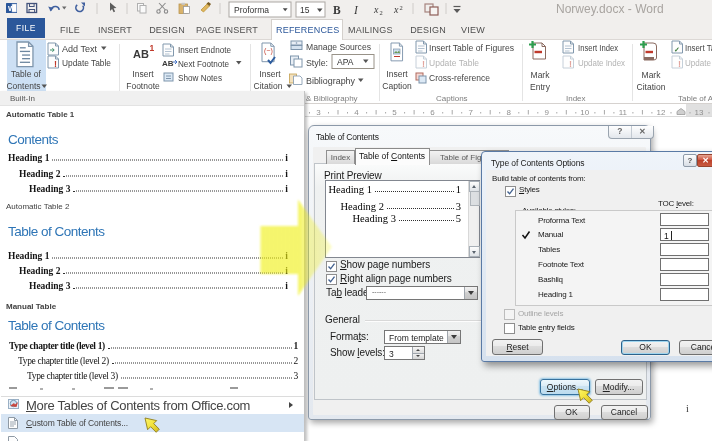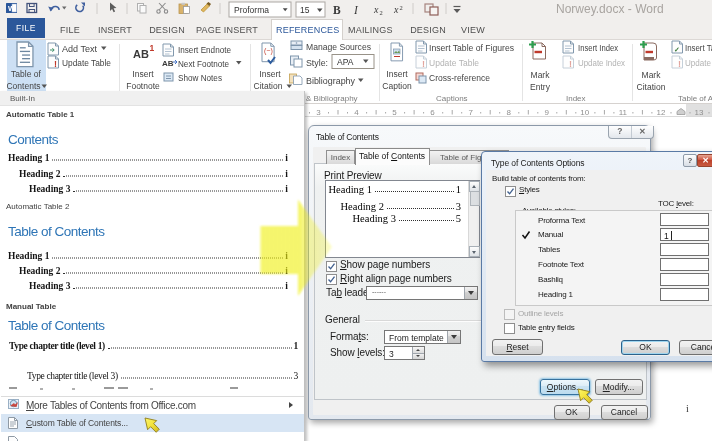--- a/index.html
+++ b/index.html
@@ -321,35 +321,36 @@
   <div class="trow b" style="left:19px;top:77.5px">Heading 2<i></i><s>i</s></div>
   <div class="trow b" style="left:29px;top:93px">Heading 3<i></i><s>i</s></div>
   <div class="tx" style="left:6px;top:111px;font-size:8px;font-weight:normal;color:#414141">Automatic Table 2</div>
   <div class="tx" style="left:8px;top:136px;font-size:13.5px;letter-spacing:-0.5px;color:#2e75b6">Table of Contents</div>
   <div class="trow b" style="left:8px;top:159.5px">Heading 1<i></i><s>i</s></div>
   <div class="trow b" style="left:19px;top:174.5px">Heading 2<i></i><s>i</s></div>
   <div class="trow b" style="left:29px;top:189.5px">Heading 3<i></i><s>i</s></div>
   <div class="tx" style="left:6px;top:210.5px;font-size:8px;font-weight:bold;color:#414141">Manual Table</div>
   <div class="tx" style="left:8px;top:229.5px;font-size:13.5px;letter-spacing:-0.5px;color:#2e75b6">Table of Contents</div>
   <div class="trow b big" style="left:9px;top:250px">Type chapter title (level 1)<i></i><s>1</s></div>
+  <div class="trow big" style="left:18px;top:265px">Type chapter title (level 2)<i></i><s>2</s></div>
   <div class="trow big" style="left:27px;top:280px">Type chapter title (level 3)<i></i><s>3</s></div>
   <div class="a" style="left:9px;top:296px;width:8px;height:2px;background:#9a9a9a"></div>
   <div class="a" style="left:40px;top:297px;width:3px;height:1.5px;background:#b0b0b0"></div>
   <div class="a" style="left:72px;top:297px;width:3px;height:1.5px;background:#b0b0b0"></div>
   <div class="a" style="left:104px;top:296px;width:10px;height:2px;background:#9a9a9a"></div>
   <div class="a" style="left:118px;top:296px;width:10px;height:2px;background:#9a9a9a"></div>
   <div class="a" style="left:150px;top:297px;width:3px;height:1.5px;background:#b0b0b0"></div>
   <div class="a" style="left:230px;top:296px;width:8px;height:2px;background:#9a9a9a"></div>
   <div class="a" style="left:1px;top:305px;width:303px;height:1px;background:#dcdcdc"></div>
   <svg class="a" style="left:8px;top:308px" width="11" height="10" viewBox="0 0 11 10">
       <rect x="0.5" y="0.5" width="10" height="9" fill="#eaf1f8" stroke="#9ab0c5"></rect>
       <circle cx="5.5" cy="4.5" r="3.2" fill="#cfe3f2" stroke="#6f93b2"></circle>
       <path d="M2 7 l4-3 1 1.5 3-2.5 -1.5 5 z" fill="#c8473f"></path>
     </svg>
-  <div class="tx" style="left:26px;top:309.5px;font-size:10px;letter-spacing:-0.3px"><span class="u">M</span>ore Tables of Contents from Office.com</div>
+  <div class="tx" style="left:26px;top:309.5px;font-size:13px;letter-spacing:-0.3px"><span class="u">M</span>ore Tables of Contents from Office.com</div>
   <div class="a" style="left:289px;top:310.5px;width:0;height:0;border-top:3.5px solid transparent;border-bottom:3.5px solid transparent;border-left:4.5px solid #444"></div>
   <div class="a" style="left:1px;top:323px;width:303px;height:18px;background:#d7e5f4"></div>
   <svg class="a" style="left:8px;top:325.5px" width="10" height="12" viewBox="0 0 10 12">
       <path d="M0.5 0.5 h6 l3 3 v8 h-9 z" fill="#fdfdfd" stroke="#8f9aa5"></path>
       <path d="M6.5 0.5 v3 h3" fill="none" stroke="#8f9aa5"></path>
       <g stroke="#9aa5b0">
         <line x1="2" y1="5" x2="8" y2="5"></line>
         <line x1="2" y1="7" x2="8" y2="7"></line>
         <line x1="2" y1="9" x2="6" y2="9"></line>
       </g>

